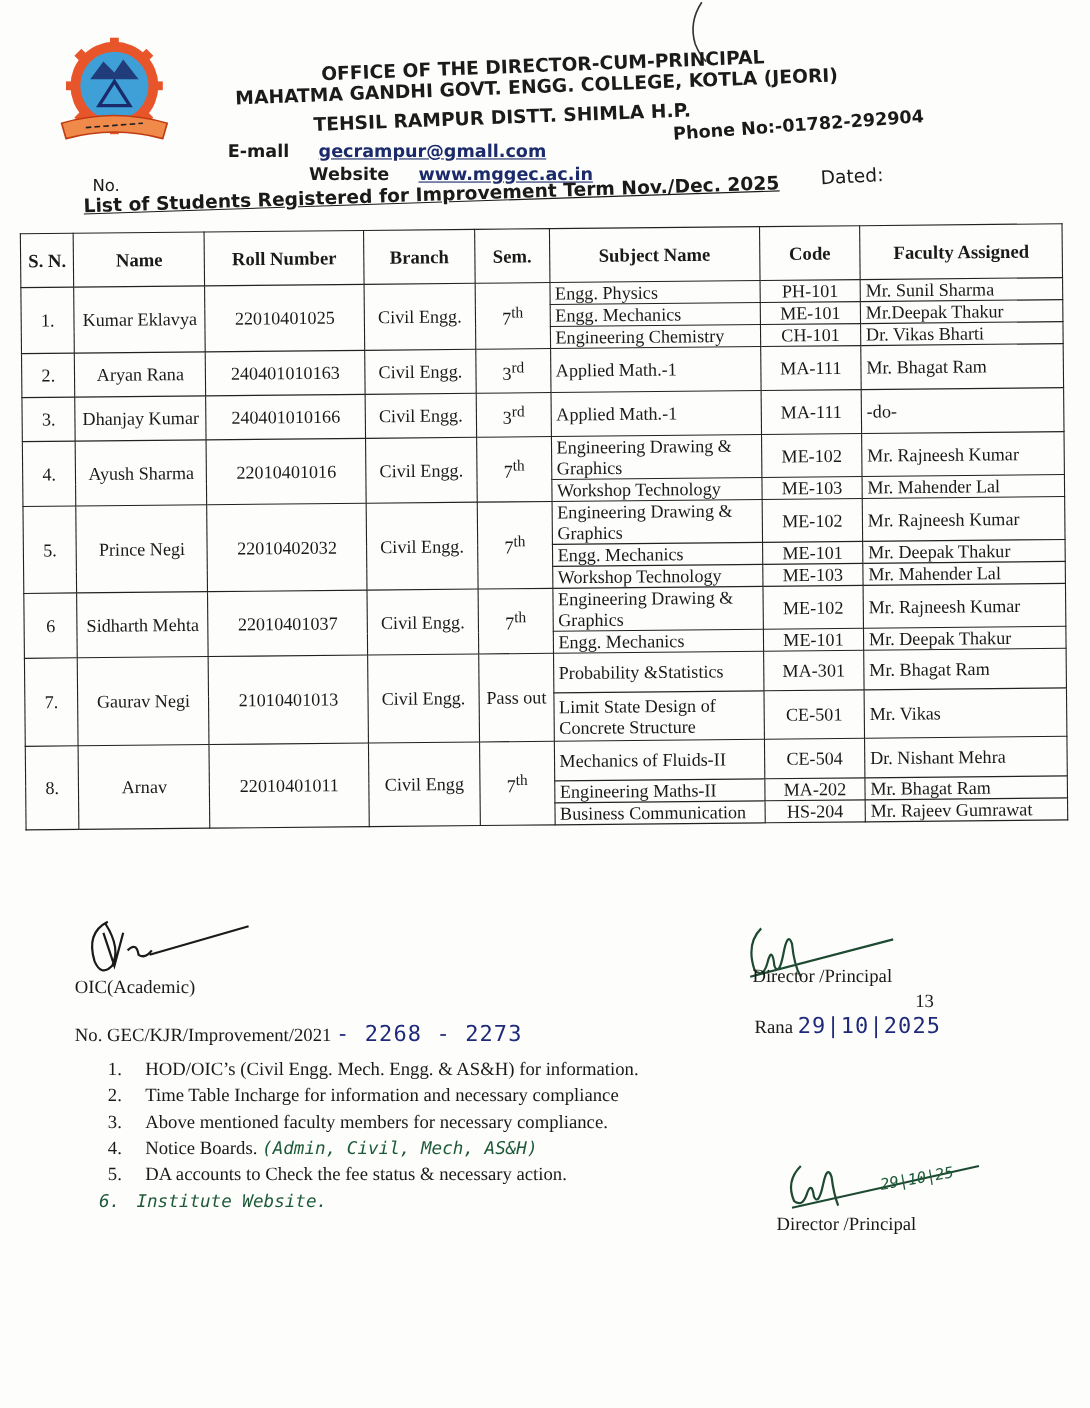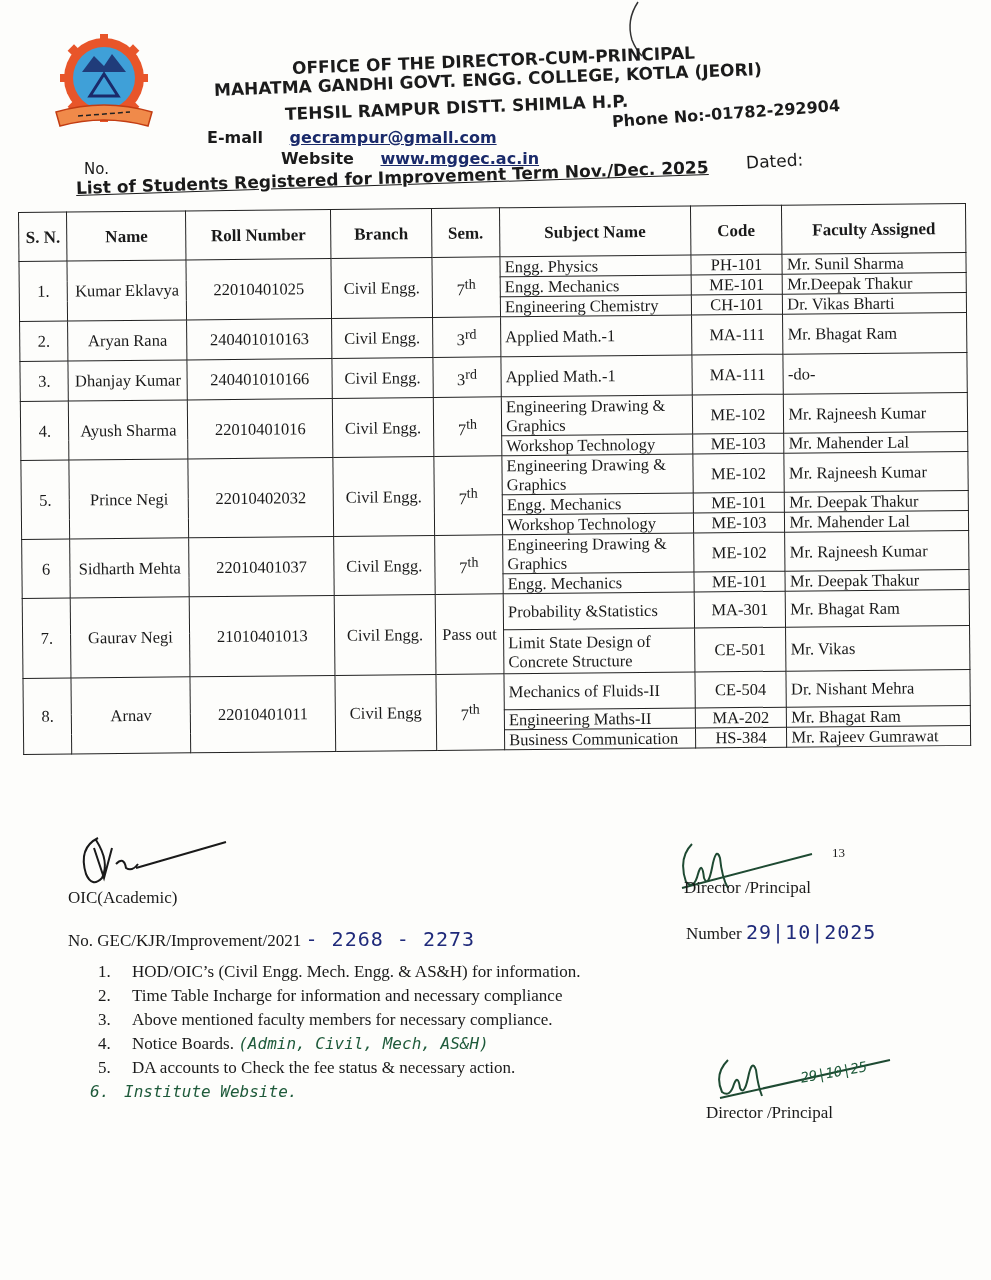--- a/index.html
+++ b/index.html
@@ -222,43 +222,43 @@
       <td>CE-504</td>
       <td class="fac">Dr. Nishant Mehra</td>
     </tr>
     <tr>
       <td class="subj">Engineering Maths-II</td>
       <td>MA-202</td>
       <td class="fac">Mr. Bhagat Ram</td>
     </tr>
     <tr>
       <td class="subj">Business Communication</td>
-      <td>HS-384</td>
+      <td>HS-204</td>
       <td class="fac">Mr. Rajeev Gumrawat</td>
     </tr>
   </tbody>
 </table>
 
 <svg class="sig" style="left:76px; top:828px; width:160px; height:64px;" viewBox="0 0 160 64">
   <path d="M22 10 Q2 20 10 46 Q16 60 26 50 Q34 34 20 12 M18 20 L28 50 L36 20 M40 36 Q48 28 50 40 Q56 44 62 36 M60 40 L150 14" fill="none" stroke="#1a1a1a" stroke-width="2"></path>
 </svg>
 <div class="sig-label" style="left:68px; top:888px;">OIC(Academic)</div>
 
 <svg class="sig" style="left:672px; top:838px; width:150px; height:56px;" viewBox="0 0 150 56">
   <path d="M20 6 Q6 20 14 44 Q22 52 26 36 Q30 22 32 40 Q36 50 40 30 Q44 8 48 20 Q50 40 56 50 M10 50 L140 16" fill="none" stroke="#1e4a32" stroke-width="2"></path>
 </svg>
 <div class="sig-label" style="left:684px; top:878px;">Director /Principal</div>
-<div class="sig-label" style="left:832px; top:845px; font-size:13px;">13</div>
+<div class="sig-label" style="left:832px; top:900px; font-size:17px;">13</div>
 
 <div class="refno">
   <span>No. GEC/KJR/Improvement/2021</span>
   <span class="hand">- 2268 - 2273</span>
 </div>
 <div class="dated2">
-  <span>Number</span>
+  <span>Rana</span>
   <span class="hand">29|10|2025</span>
 </div>
 
 <ol class="cc">
   <li><span class="num">1.</span><span>HOD/OIC’s (Civil Engg. Mech. Engg. &amp; AS&amp;H) for information.</span></li>
   <li><span class="num">2.</span><span>Time Table Incharge for information and necessary compliance</span></li>
   <li><span class="num">3.</span><span>Above mentioned faculty members for necessary compliance.</span></li>
   <li><span class="num">4.</span><span>Notice Boards.</span> <span class="hand-green">(Admin, Civil, Mech, AS&amp;H)</span></li>
   <li><span class="num">5.</span><span>DA accounts to Check the fee status &amp; necessary action.</span></li>
   <li style="margin-left:-8px"><span class="num hand-green">6.</span><span class="hand-green">Institute Website.</span></li>

